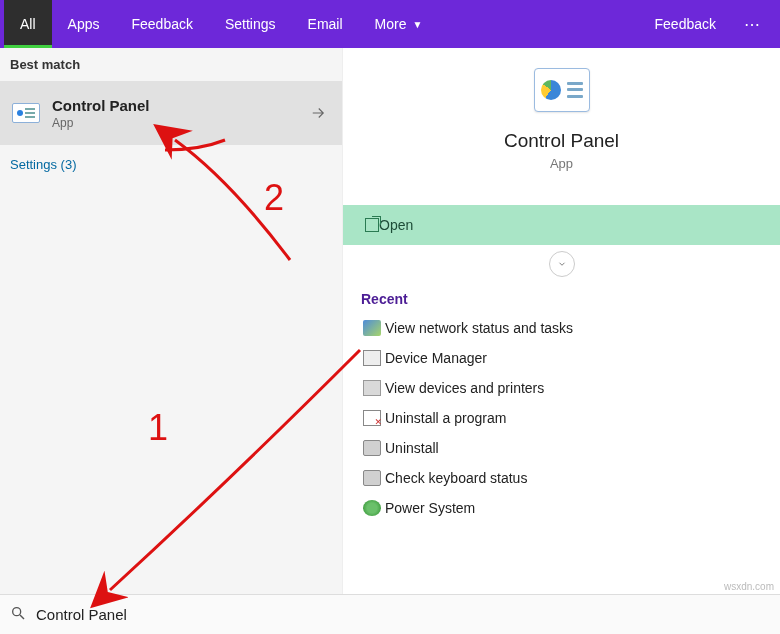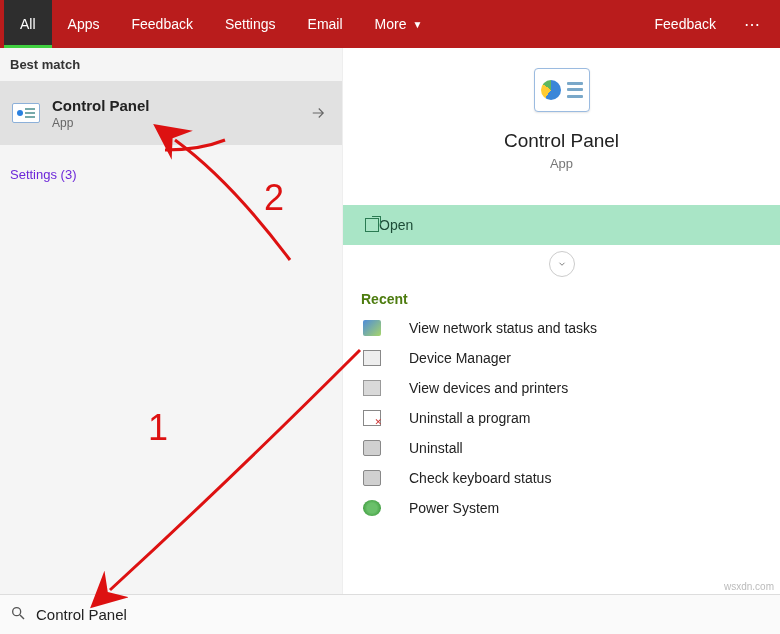--- a/index.html
+++ b/index.html
@@ -1,19 +1,19 @@
 <!DOCTYPE html>
 <html><head>
   <meta charset="utf-8">
   <style>
     * { margin: 0; padding: 0; box-sizing: border-box; font-family: "Segoe UI", Arial, sans-serif; }
     body { width: 780px; height: 634px; background: #fff; position: relative; overflow: hidden; }
 
     
-    .tabbar { display: flex; align-items: center; background: #b91c1c; color: #fff; height: 48px; padding: 0 4px; }
+    .tabbar { display: flex; align-items: center; background: #6d28d9; color: #fff; height: 48px; padding: 0 4px; }
     .tab { padding: 0 16px; height: 48px; display: flex; align-items: center; font-size: 14px; cursor: pointer; position: relative; }
     .tab.active { background: #2e2e2e; }
     .tab.active::after { content: ""; position: absolute; left: 0; right: 0; bottom: 0; height: 3px; background: #40d040; }
     .tab-more .caret { margin-left: 6px; font-size: 10px; }
     .spacer { flex: 1; }
     .feedback { padding: 0 14px; font-size: 14px; cursor: pointer; }
     .ellipsis { padding: 0 14px; font-size: 16px; cursor: pointer; letter-spacing: 2px; }
 
     
     .main { display: flex; height: 546px; }
@@ -24,42 +24,42 @@
     .best-row { display: flex; align-items: stretch; background: #e1e1e1; height: 64px; }
     .result-item { flex: 1; display: flex; align-items: center; padding: 0 12px; gap: 12px; cursor: pointer; }
     .cp-icon-sm { width: 28px; height: 20px; background: #fff; border: 1px solid #8cb0d9; border-radius: 2px; display: flex; align-items: center; justify-content: center; }
     .cp-icon-sm .dot { width: 6px; height: 6px; background: #2a80e0; border-radius: 50%; margin-right: 2px; }
     .cp-icon-sm .bars { width: 10px; height: 10px; display: flex; flex-direction: column; justify-content: space-between; }
     .cp-icon-sm .bars span { height: 2px; background: #7aa; display: block; }
     .result-text .title { font-size: 15px; font-weight: 600; color: #222; }
     .result-text .sub { font-size: 12px; color: #666; margin-top: 2px; }
     .arrow-btn { width: 48px; display: flex; align-items: center; justify-content: center; background: #e1e1e1; cursor: pointer; }
     .arrow-btn svg { width: 18px; height: 18px; stroke: #666; fill: none; stroke-width: 1.5; }
-    .settings-row { padding: 22px 10px; font-size: 13px; color: #6d28d9; cursor: pointer; }
+    .settings-row { padding: 12px 10px; font-size: 13px; color: #0369a1; cursor: pointer; }
 
     
     .right { flex: 1; background: #fff; padding: 14px 18px 0 18px; display: flex; flex-direction: column; border-left: 1px solid #eee; }
     .preview-icon-wrap { display: flex; justify-content: center; margin-top: 6px; }
     .cp-icon-lg { width: 56px; height: 44px; background: #fff; border: 1px solid #9bbbe0; border-radius: 4px; display: flex; align-items: center; justify-content: center; gap: 6px; box-shadow: 0 1px 2px rgba(0,0,0,0.1); }
     .cp-icon-lg .pie { width: 20px; height: 20px; border-radius: 50%; background: conic-gradient(#3a86d8 0 60%, #ffcc33 60% 85%, #5fb75f 85% 100%); }
     .cp-icon-lg .bars { width: 16px; height: 20px; display: flex; flex-direction: column; justify-content: space-around; }
     .cp-icon-lg .bars span { height: 3px; background: #7aa8c9; display: block; border-radius: 1px; }
     .preview-title { text-align: center; font-size: 19px; color: #222; margin-top: 18px; }
     .preview-sub { text-align: center; font-size: 13px; color: #777; margin-top: 4px; }
 
     .open-btn { margin: 34px -18px 0 -18px; background: #a9e5c6; height: 40px; display: flex; align-items: center; padding: 0 22px; cursor: pointer; font-size: 14px; color: #1e4d38; }
     .open-btn .open-icon { width: 14px; height: 14px; border: 1.5px solid #2a7a52; position: relative; }
     .open-btn .open-icon::after { content: ""; position: absolute; top: -3px; right: -3px; width: 8px; height: 8px; border-top: 1.5px solid #2a7a52; border-right: 1.5px solid #2a7a52; }
 
     .chevron-row { display: flex; justify-content: center; padding: 6px 0; }
     .chevron-circle { width: 26px; height: 26px; border: 1px solid #ccc; border-radius: 50%; display: flex; align-items: center; justify-content: center; cursor: pointer; }
     .chevron-circle svg { width: 10px; height: 10px; stroke: #666; fill: none; stroke-width: 2; }
 
-    .recent-header { font-size: 14px; font-weight: 600; margin-top: 8px; margin-bottom: 6px; color: #4d7c0f; }
-    .recent-item { display: flex; align-items: center; gap: 28px; padding: 7px 2px; font-size: 14px; color: #222; cursor: pointer; }
+    .recent-header { font-size: 14px; font-weight: 600; margin-top: 8px; margin-bottom: 6px; color: #4c1d95; }
+    .recent-item { display: flex; align-items: center; gap: 4px; padding: 7px 2px; font-size: 14px; color: #222; cursor: pointer; }
     .ricon { width: 18px; height: 16px; flex-shrink: 0; display: flex; align-items: center; justify-content: center; font-size: 14px; }
     .ricon.net { background: linear-gradient(135deg,#4e8cd9,#a7d56a); border-radius: 2px; }
     .ricon.dev { border: 1px solid #888; background: #eee; }
     .ricon.prn { background: #d9d9d9; border: 1px solid #999; }
     .ricon.uni { border: 1px solid #888; position: relative; }
     .ricon.uni::after { content: "✕"; color: #c33; font-size: 9px; position: absolute; right: -2px; bottom: -2px; }
     .ricon.kb { background: #d0d0d0; border: 1px solid #888; border-radius: 2px; }
     .ricon.sys { background: linear-gradient(#6aa0e0,#333); border-radius: 2px; }
     .ricon.pwr { background: radial-gradient(circle,#6ac06a 40%,#2a8a2a 100%); border-radius: 50%; }
 

